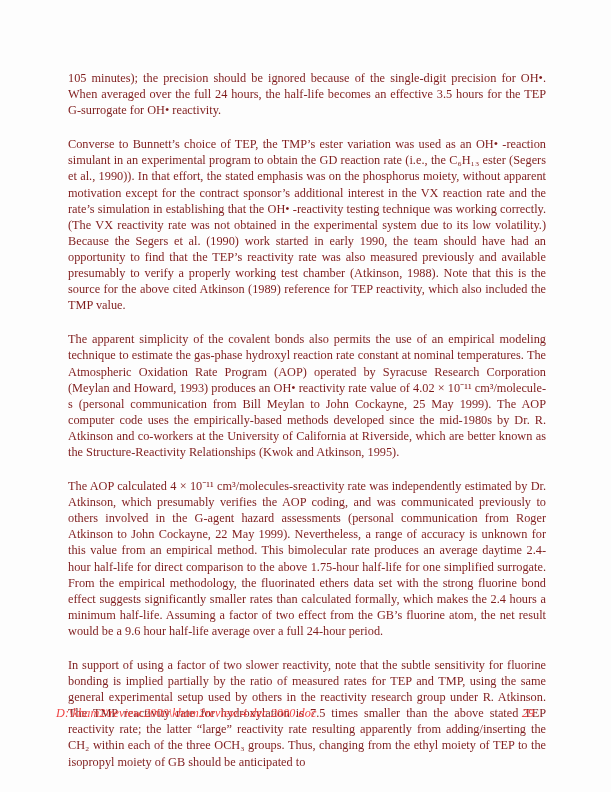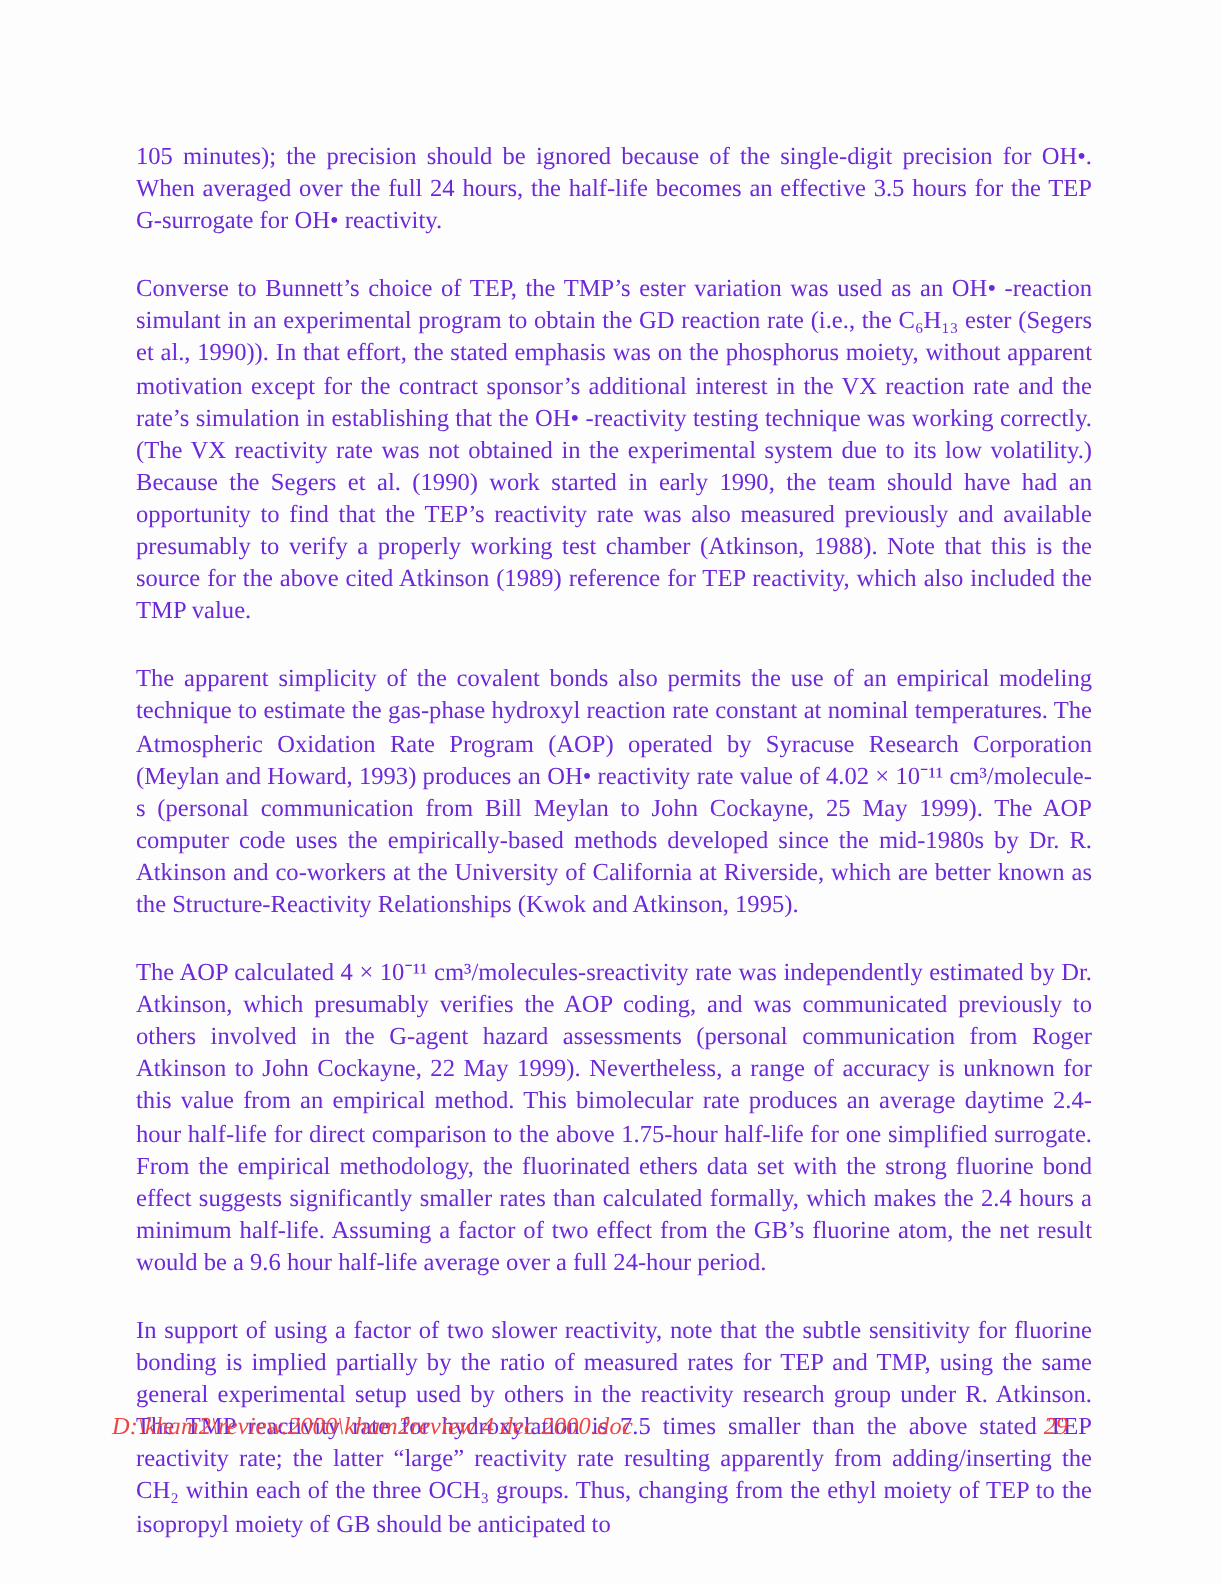--- a/index.html
+++ b/index.html
@@ -28,21 +28,21 @@
     left: 68px;
     top: 70px;
     width: 478px;
   }
   p.para {
     margin: 0 0 18px 0;
     font-size: 12.3px;
     line-height: 16.1px;
     text-align: justify;
     text-justify: inter-word;
-    color: #6d28d9;
+    color: #7f1d1d;
   }
   p.para:last-of-type {
     margin-bottom: 12px;
   }
   .footer {
     position: absolute;
     left: 56px;
     top: 706px;
     width: 478px;
     display: flex;

